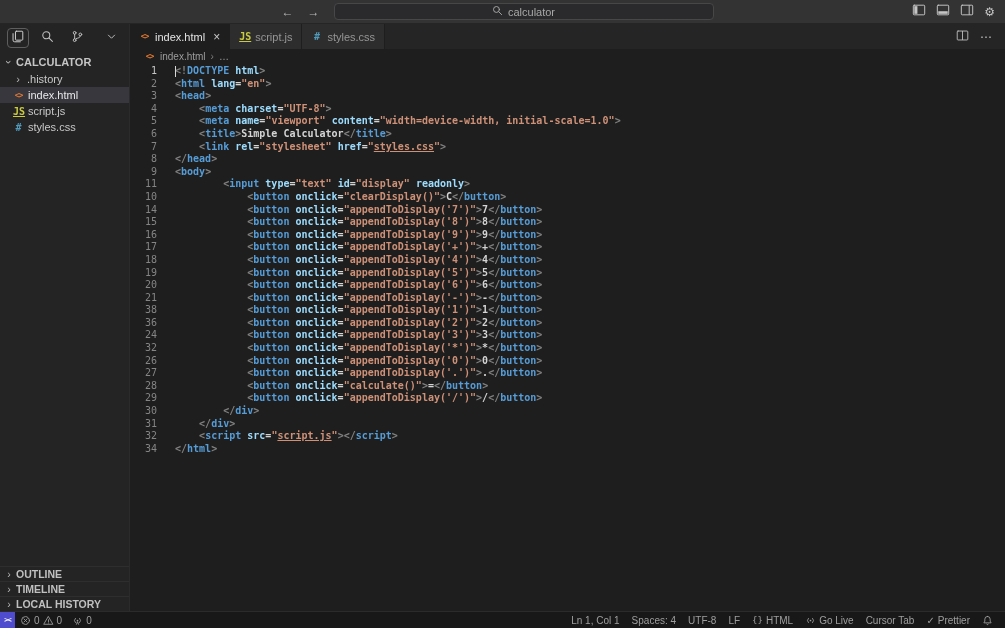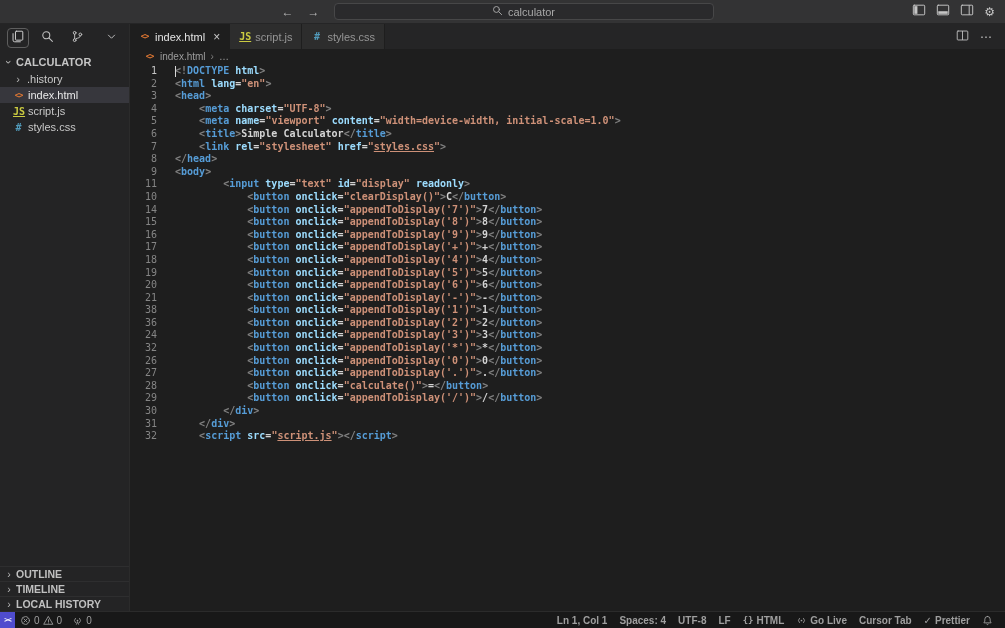--- a/index.html
+++ b/index.html
@@ -78,21 +78,21 @@
   .tk-l { color:#ce9178; text-decoration:underline; }
 
   
   .statusbar { flex:0 0 17px; background:#181818; border-top:1px solid #2b2b2b;
                display:flex; align-items:center; font-size:10px; color:#9f9f9f; }
   .remote { width:15px; height:100%; background:#4f4cce; color:#fff; display:flex;
             align-items:center; justify-content:center; font-size:7px; font-weight:bold;
             font-family:"DejaVu Sans Mono", monospace; letter-spacing:-1px; }
   .sb-item { display:flex; align-items:center; gap:3px; padding:0 5px; height:100%; }
   .sb-right { margin-left:auto; display:flex; align-items:center; height:100%; padding-right:6px; }
-  .sb-right .sb-item { padding:0 6px;font-weight:bold; }
+  .sb-right .sb-item { padding:0 6px; }
   .sb-icon svg { display:block; }
   .check { color:#9f9f9f; font-size:10px; font-family:"DejaVu Sans", sans-serif; }
   .lang-glyph { font-family:"DejaVu Sans Mono", monospace; font-size:9px; }
   svg { stroke-linecap:round; stroke-linejoin:round; }
 </style>
 </head>
 <body>
 
 <div class="window">
 
@@ -361,20 +361,24 @@
             <span class="code-text"><span class="tk-x">        </span><span class="tk-p">&lt;/</span><span class="tk-t">div</span><span class="tk-p">&gt;</span></span>
           </div>
           <div class="code-line">
             <span class="gutter">31</span>
             <span class="code-text"><span class="tk-x">    </span><span class="tk-p">&lt;/</span><span class="tk-t">div</span><span class="tk-p">&gt;</span></span>
           </div>
           <div class="code-line">
             <span class="gutter">32</span>
             <span class="code-text"><span class="tk-x">    </span><span class="tk-p">&lt;</span><span class="tk-t">script</span><span class="tk-x"> </span><span class="tk-a">src</span><span class="tk-x">=</span><span class="tk-s">"</span><span class="tk-l">script.js</span><span class="tk-s">"</span><span class="tk-p">&gt;</span><span class="tk-p">&lt;/</span><span class="tk-t">script</span><span class="tk-p">&gt;</span></span>
           </div>
+          <div class="code-line">
+            <span class="gutter">34</span>
+            <span class="code-text"><span class="tk-p">&lt;/</span><span class="tk-t">html</span><span class="tk-p">&gt;</span></span>
+          </div>
         </div>
     </section>
   </div>
 
   <footer class="statusbar">
     <div class="remote">&gt;&lt;</div>
     <div class="sb-item">
       <span class="sb-icon">
         <svg width="11" height="11" viewBox="0 0 14 14" fill="none" stroke="#9f9f9f" stroke-width="1.1">
           <circle cx="7" cy="7" r="5"></circle>

